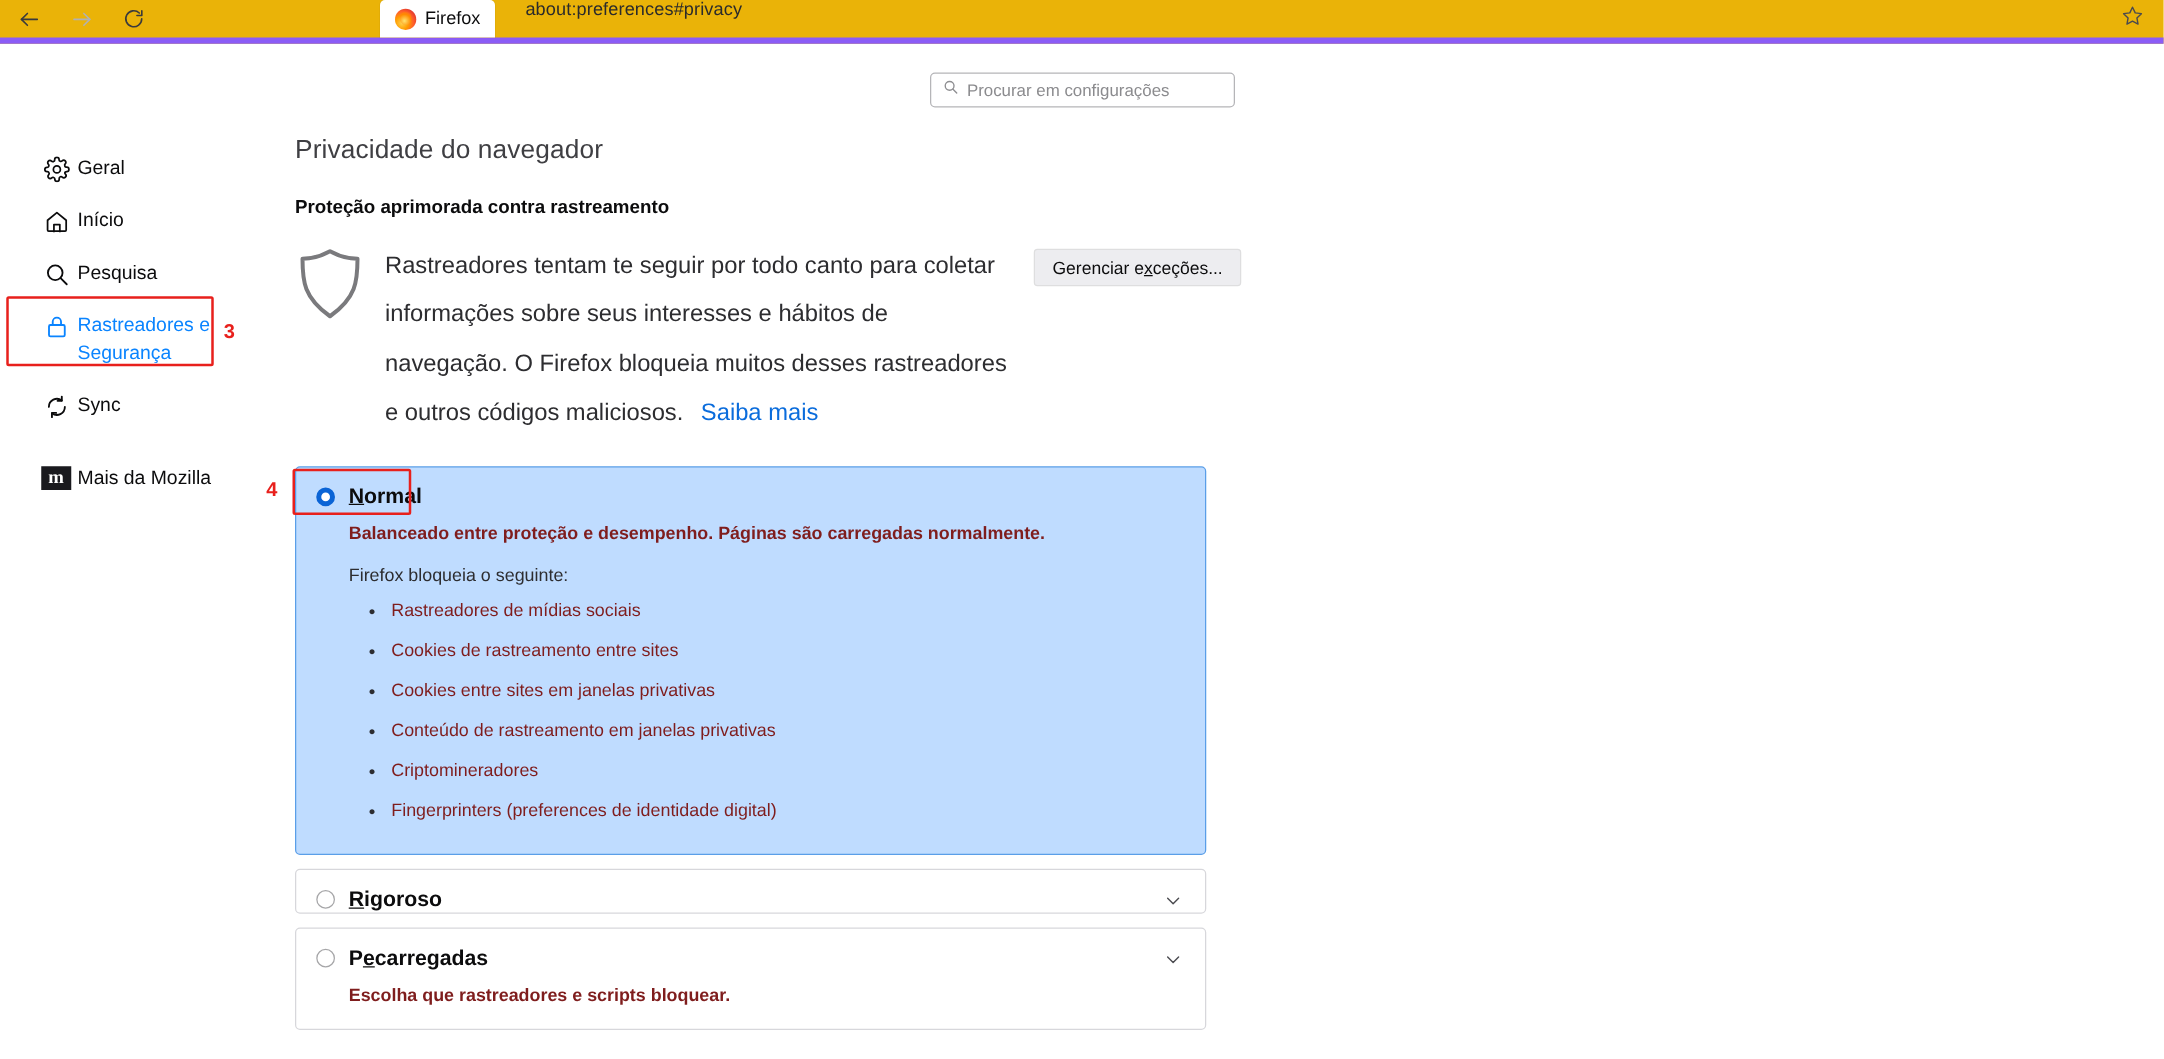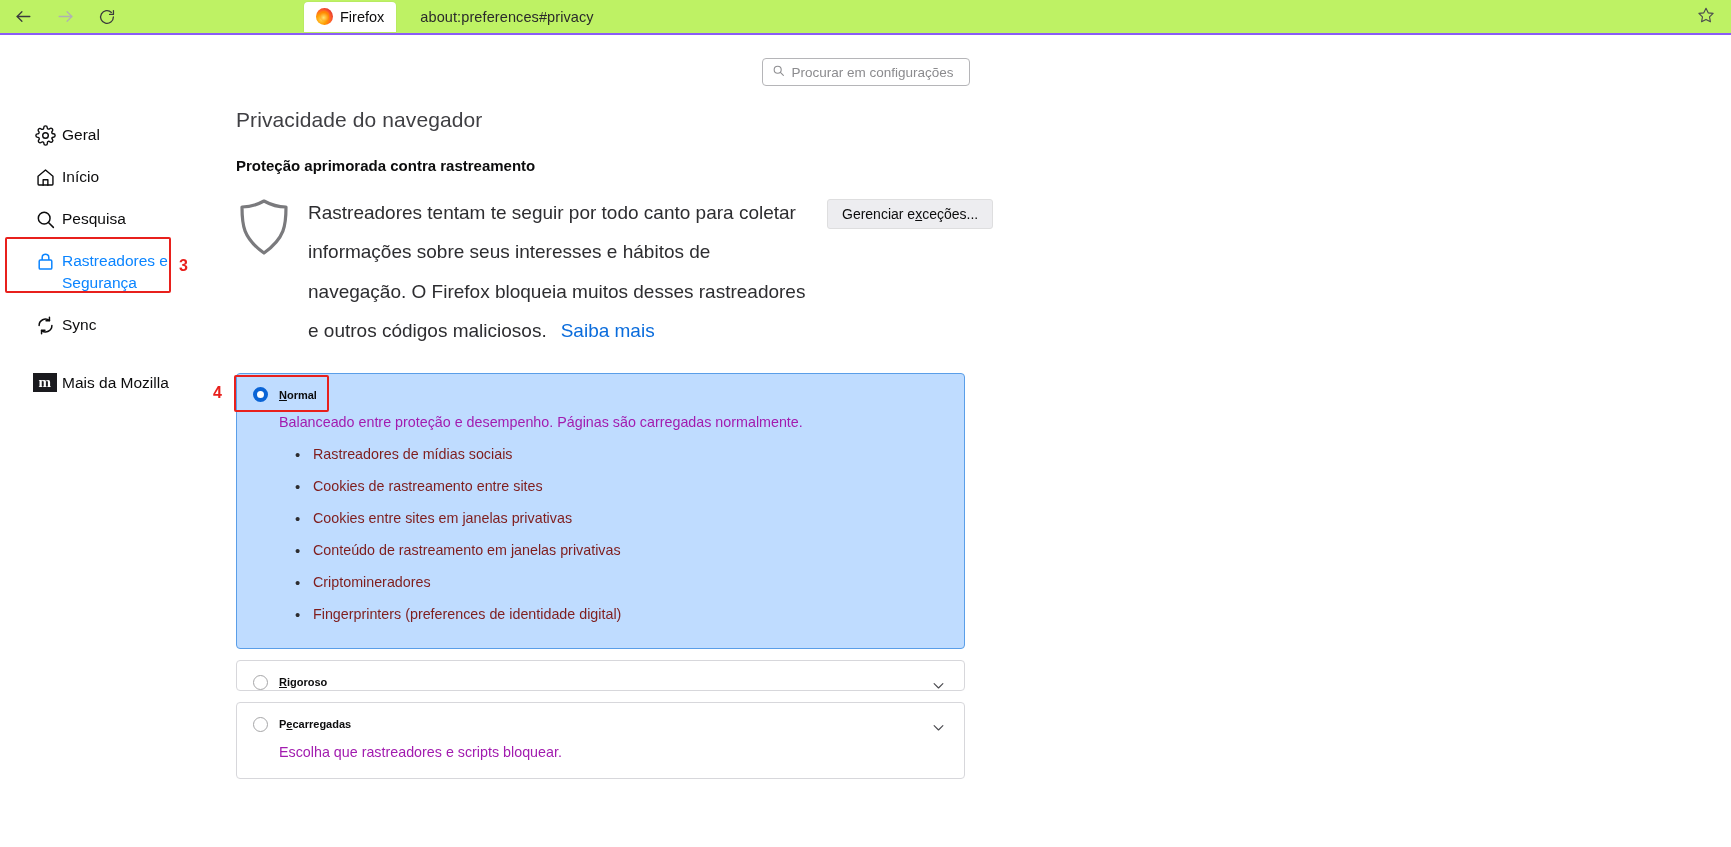--- a/index.html
+++ b/index.html
@@ -7,24 +7,24 @@
     width: 1731px; height: 847px;
     background: #ffffff;
     font-family: "Liberation Sans", sans-serif;
     overflow: hidden;
   }
 
   
   .chrome {
     position: relative;
     height: 35px;
-    background: #bef264;
-    border-bottom: 2px solid #8b5cf6;
+    background: #eab308;
+    border-bottom: 5px solid #8b5cf6;
     display: flex;
-    align-items: center;
+    align-items: flex-start;
   }
   .nav-btns { display: flex; align-items: center; gap: 8px; padding-left: 6px; }
   .nav-btn {
     width: 34px; height: 30px;
     display: flex; align-items: center; justify-content: center;
     color: #3a3a3c;
   }
   .nav-btn.disabled { color: #b1b1b3; }
   .nav-btn svg { display: block; }
 
@@ -53,21 +53,21 @@
     letter-spacing: 0.1px;
   }
   .star-btn {
     position: absolute; right: 16px; top: 50%; transform: translateY(-50%);
     color: #4a4a4f;
   }
 
   
   .search-row { display: flex; justify-content: center; padding-top: 23px; }
   .search-box {
-    width: 208px; height: 28px;
+    width: 244px; height: 28px;
     border: 1px solid #b5b5b8; border-radius: 4px;
     background: #fff;
     display: flex; align-items: center; gap: 7px;
     padding: 0 9px;
   }
   .search-box .mag { color: #8e8e91; flex: none; }
   .search-input {
     border: 0; outline: 0; background: transparent;
     font-family: inherit; font-size: 13.5px; color: #4a4a4f;
     width: 100%;
@@ -151,27 +151,28 @@
   .opt-card.selected .opt-head { padding-top: 13px; }
   .radio {
     width: 15px; height: 15px; border-radius: 50%;
     border: 1px solid #a6a6a8; background: #fff; flex: none;
   }
   .radio.checked {
     border: 4px solid #0a64d6; background: #fff;
     box-shadow: inset 0 0 0 1px #fff;
   }
   .opt-title {
-    font-size: 11px; font-weight: 700; color: #0c0c0d;
+    font-size: 17px; font-weight: 700; color: #0c0c0d;
   }
   .opt-title u { text-decoration: underline; }
   .opt-desc {
-    font-size: 14.3px; color: #a21caf;
+    font-size: 14.3px; color: #7f1d1d;
     padding: 10px 16px 15px 42px;
     line-height: 1.5;
+    font-weight: bold;
   }
   .opt-card.selected .opt-desc { padding-bottom: 4px; }
   .blocks-label {
     font-size: 14.3px; color: #2d2d30;
     padding: 10px 16px 4px 42px;
   }
   .blocks-list { list-style: none; padding: 0 16px 18px 58px; margin: 0; }
   .blocks-list li {
     position: relative;
     font-size: 14.3px; color: #7f1d1d;
@@ -325,20 +326,21 @@
     </div>
 
     <div class="options">
 
       <div class="opt-card selected">
         <div class="opt-head">
           <span class="radio checked"></span>
           <span class="opt-title"><span></span><u>N</u><span>ormal</span></span>
         </div>
         <div class="opt-desc">Balanceado entre proteção e desempenho. Páginas são carregadas normalmente.</div>
+        <div class="blocks-label">Firefox bloqueia o seguinte:</div>
         <ul class="blocks-list">
           <li>Rastreadores de mídias sociais</li>
           <li>Cookies de rastreamento entre sites</li>
           <li>Cookies entre sites em janelas privativas</li>
           <li>Conteúdo de rastreamento em janelas privativas</li>
           <li>Criptomineradores</li>
           <li>Fingerprinters (preferences de identidade digital)</li>
         </ul>
         <span class="annot-box" style="left:-3px; top:1px; width:95px; height:37px;"></span>
         <span class="annot-num" style="left:-24px; top:10px;">4</span>

